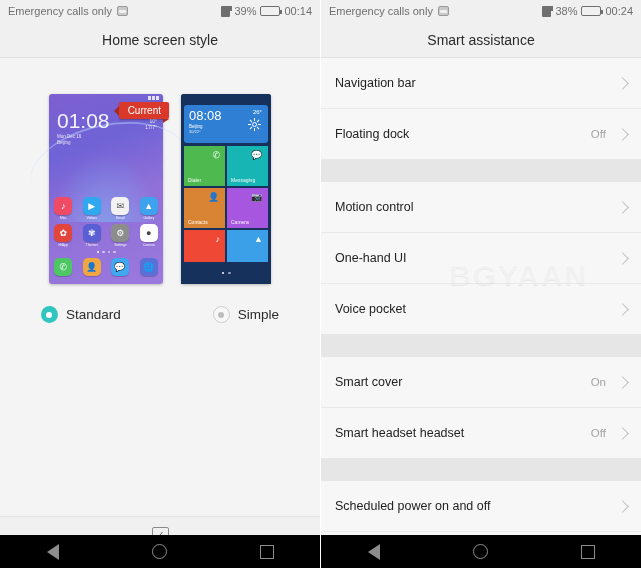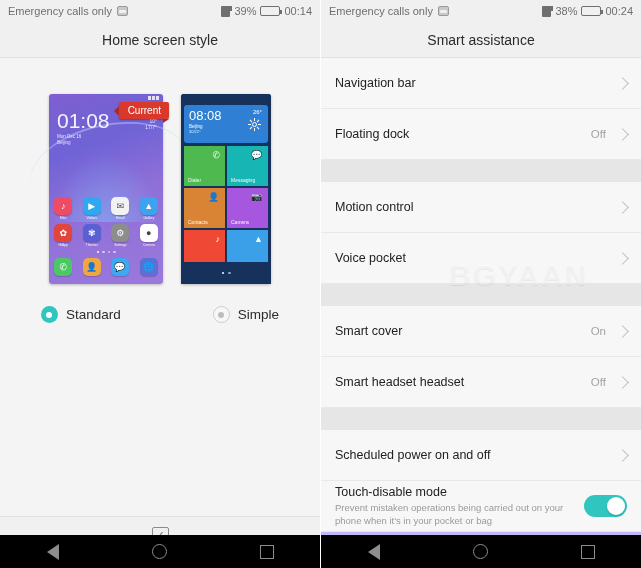--- a/index.html
+++ b/index.html
@@ -389,20 +389,26 @@
         </div>
         <div class="spacer"></div>
         <div class="row">
           <div class="txtwrap">
             <div class="title">Motion control</div>
           </div>
           <span class="chev"></span>
         </div>
         <div class="row">
           <div class="txtwrap">
+            <div class="title">One-hand UI</div>
+          </div>
+          <span class="chev"></span>
+        </div>
+        <div class="row">
+          <div class="txtwrap">
             <div class="title">Voice pocket</div>
           </div>
           <span class="chev"></span>
         </div>
         <div class="spacer"></div>
         <div class="row">
           <div class="txtwrap">
             <div class="title">Smart cover</div>
           </div>
           <div class="val">On</div>

